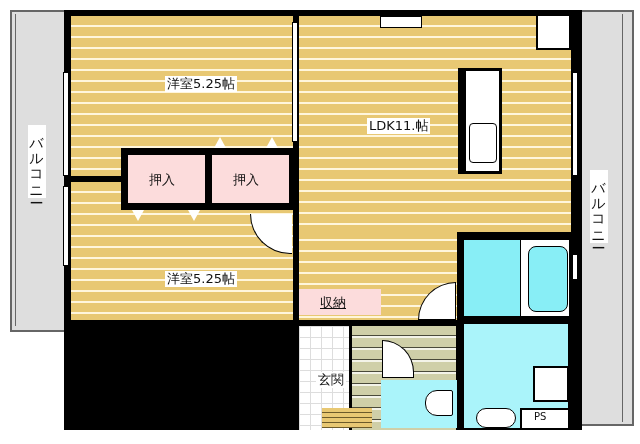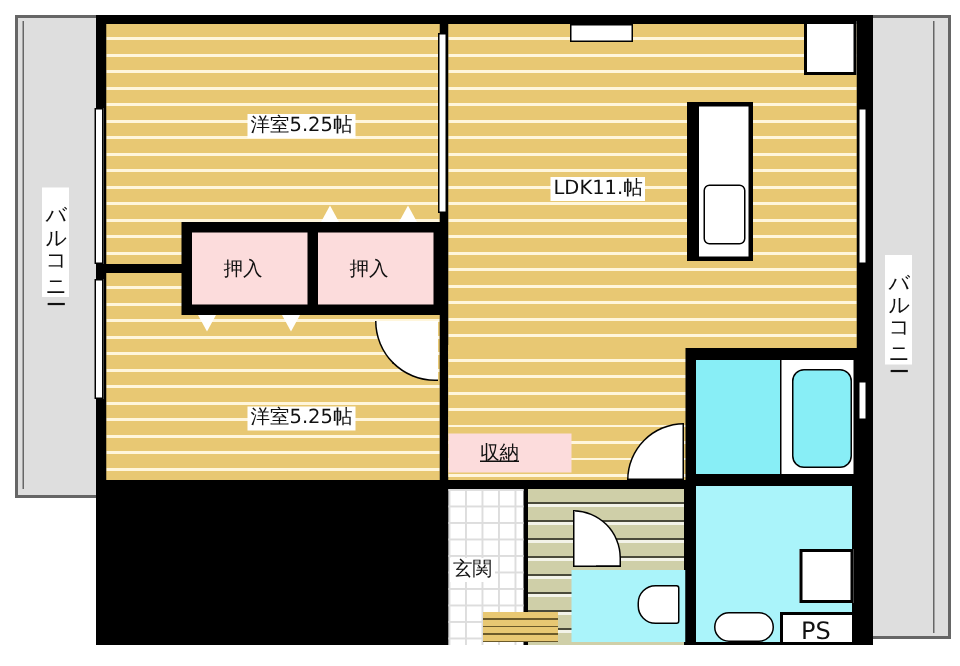--- a/index.html
+++ b/index.html
@@ -55,39 +55,39 @@
 <div class="abs label" style="left:339px;top:118px;margin-left:28px;">LDK11.帖</div>
 <div class="abs win" style="left:380px;top:16px;width:42px;height:12px;"></div>
 <div class="abs" style="left:536px;top:14px;width:35px;height:36px;background:#fff;border:2px solid #000;"></div>
 <div class="abs" style="left:458px;top:68px;width:44px;height:106px;background:#fff;border:3px solid #000;border-left-width:8px;"></div>
 <div class="abs" style="left:469px;top:123px;width:28px;height:40px;background:#fff;border:1px solid #000;border-radius:4px;"></div>
 
 <div class="abs closet" style="left:299px;top:289px;width:82px;height:26px;"></div>
 <div class="abs label" style="left:318px;top:295px;background:#fcdcdc;text-decoration:underline;">収納</div>
 
 <div class="abs tile" style="left:299px;top:326px;width:50px;height:104px;"></div>
-<div class="abs label" style="left:300px;top:372px;text-align:center;">玄関</div>
+<div class="abs label" style="left:316px;top:372px;text-align:center;">玄関</div>
 <div class="abs door-arc" style="left:250px;top:366px;width:44px;height:44px;border-radius:0 0 0 44px;border-top:none;border-right:none;background:transparent;"></div>
 
 <div class="abs stair" style="left:352px;top:326px;width:104px;height:104px;"></div>
 <div class="abs step" style="left:322px;top:408px;width:50px;height:20px;"></div>
 
 <div class="abs wet" style="left:381px;top:380px;width:76px;height:48px;"></div>
 <div class="abs" style="left:425px;top:390px;width:28px;height:26px;background:#fff;border:1px solid #000;border-radius:12px 2px 2px 12px;"></div>
 <div class="abs door-arc" style="left:382px;top:340px;width:32px;height:38px;border-radius:0 32px 0 0;"></div>
 
 <div class="abs wall" style="left:457px;top:232px;width:116px;height:198px;"></div>
 <div class="abs bath" style="left:464px;top:240px;width:56px;height:76px;"></div>
 <div class="abs" style="left:521px;top:240px;width:48px;height:76px;background:#fff;"></div>
 <div class="abs bath" style="left:528px;top:246px;width:40px;height:66px;border:1px solid #000;border-radius:8px;"></div>
 <div class="abs wet" style="left:464px;top:324px;width:104px;height:104px;"></div>
 <div class="abs" style="left:533px;top:366px;width:36px;height:36px;background:#fff;border:2px solid #000;"></div>
 <div class="abs" style="left:476px;top:408px;width:40px;height:20px;background:#fff;border:1px solid #000;border-radius:10px;"></div>
 <div class="abs" style="left:520px;top:408px;width:50px;height:22px;background:#fff;border:2px solid #000;"></div>
-<div class="abs" style="left:534px;top:411px;font-size:16px;color:#111;">PS</div>
+<div class="abs" style="left:534px;top:411px;font-size:10px;color:#111;">PS</div>
 <div class="abs door-arc" style="left:418px;top:282px;width:38px;height:38px;border-radius:38px 0 0 0;"></div>
 
 <div class="abs door-arc" style="left:250px;top:214px;width:42px;height:40px;border-radius:0 0 0 42px;border-top:none;border-right:none;"></div>
 
 <div class="abs win" style="left:63px;top:72px;width:6px;height:104px;"></div>
 <div class="abs win" style="left:63px;top:186px;width:6px;height:80px;"></div>
 <div class="abs win" style="left:572px;top:72px;width:6px;height:104px;"></div>
 <div class="abs win" style="left:572px;top:254px;width:6px;height:26px;"></div>
 <div class="abs win" style="left:292px;top:22px;width:6px;height:120px;"></div>
 

